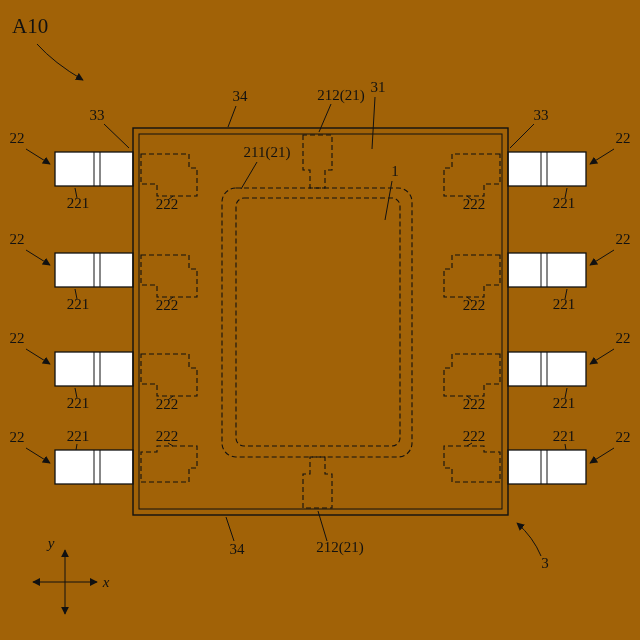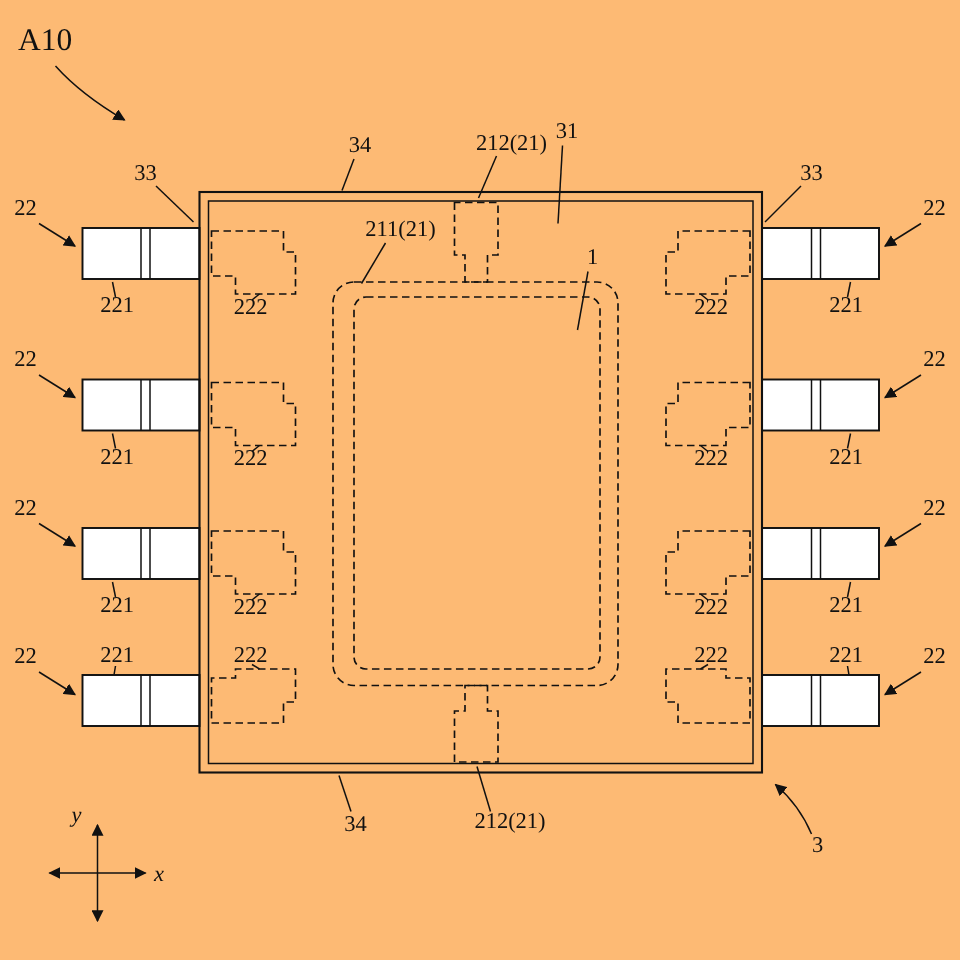--- a/index.html
+++ b/index.html
@@ -1,16 +1,16 @@
 <!DOCTYPE html>
 <html><head>
 <meta charset="utf-8">
 <style>
   html,body{margin:0;padding:0;background:#fff;}
-  .canvas{position:relative;width:640px;height:640px;background:#fdba74;overflow:hidden;}
+  .canvas{position:relative;width:640px;height:640px;background:#a16207;overflow:hidden;}
   svg{position:absolute;left:0;top:0;}
   .lbl{font-family:"Liberation Serif",serif;font-size:15px;fill:#111;}
   .lbl-lg{font-family:"Liberation Serif",serif;font-size:21px;fill:#111;}
   .ital{font-style:italic;}
   .solid{stroke:#111;fill:none;stroke-width:1.4;}
   .thin{stroke-width:1;}
   .lead{stroke:#111;fill:#fff;stroke-width:1.3;}
   .dash{stroke:#111;fill:none;stroke-width:1.1;stroke-dasharray:5 3;}
   .ldr{stroke:#111;stroke-width:1;fill:none;}
   .arrfill{fill:#111;}

